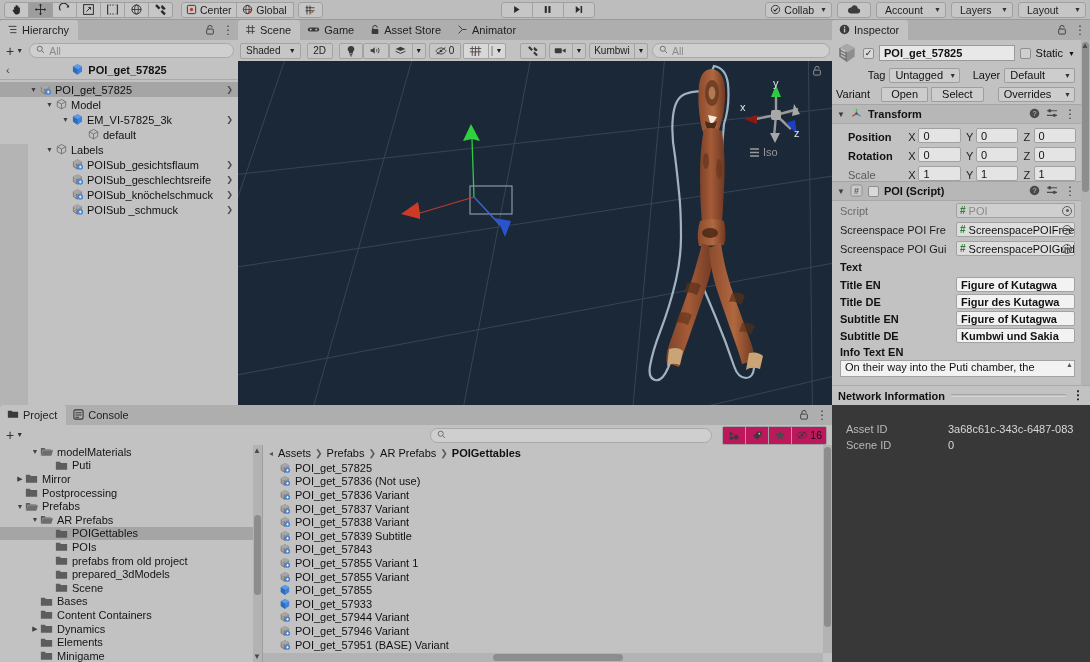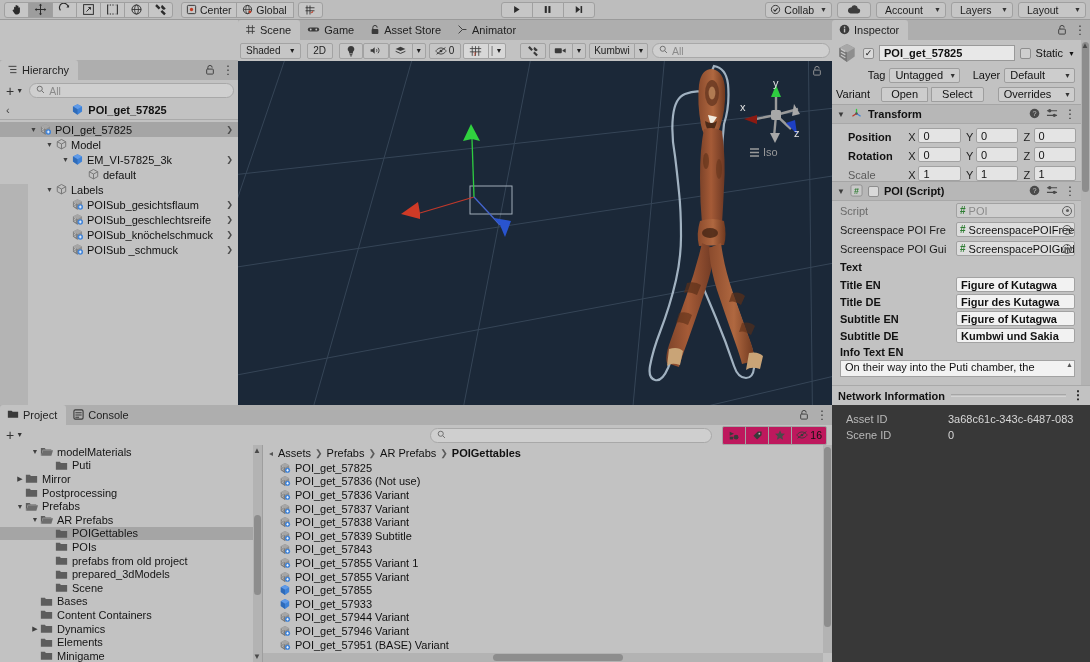--- a/index.html
+++ b/index.html
@@ -31,21 +31,21 @@
           margin-right:-1px; display:flex; align-items:center; justify-content:center; gap:3px;
           font-size:10.5px; color:#1d1d1d; cursor:default; }
   .tbtn:first-child { border-top-left-radius:3px; border-bottom-left-radius:3px; }
   .tbtn:last-child { border-top-right-radius:3px; border-bottom-right-radius:3px; margin-right:0; }
   .tbtn.sel { background:#9d9d9d; }
   .tbtn.lone { border-radius:3px; margin-right:0; }
   .tbtn .caret { font-size:7px; margin-left:3px; color:#333; }
   .tbtn svg { display:block; }
 
   
-  #hier { left:0; top:20px; width:238px; height:385px; background:#c2c2c2;margin-top:40px; }
+  #hier { left:0; top:20px; width:238px; height:385px; background:#c2c2c2; }
   #hier .hdr { height:21px; background:#c2c2c2; display:flex; align-items:center; padding:0 4px; gap:4px; }
   .plusbtn { display:flex; align-items:center; gap:2px; font-size:14px; line-height:12px; color:#333; padding:0 2px; }
   .srch { flex:1; height:15px; background:#cfcfcf; border:1px solid #a8a8a8; border-radius:8px;
           display:flex; align-items:center; padding:0 6px; gap:4px; color:#8a8a8a; font-size:10.5px; }
   .srch .mag { font-size:9px; color:#6d6d6d; }
   .bread { height:19px; background:#c2c2c2; display:flex; align-items:center; justify-content:center;
            position:relative; font-weight:bold; font-size:11px; border-bottom:1px solid #a9a9a9; }
   .bread .back { position:absolute; left:6px; font-size:11px; color:#444; font-weight:normal; }
   .treewrap { position:absolute; top:62px; bottom:0; left:0; right:0; background:#c2c2c2; overflow:hidden; }
   .trow { height:15px; display:flex; align-items:center; font-size:11px; color:#111; padding-right:4px; position:relative; }
@@ -982,21 +982,21 @@
   </div>
 
   <div id="netpanel">
     <div class="nethdr">
       <span>Network Information</span>
       <span class="line"></span>
       <span class="kebab">⋮</span>
     </div>
   </div>
   <div id="netbody">
-    <div id="net-rows" style="padding-top:6px">
+    <div id="net-rows" style="padding-top:16px">
         <div class="nrow">
           <span class="nk">Asset ID</span>
           <span class="nv">3a68c61c-343c-6487-083</span>
         </div>
         <div class="nrow">
           <span class="nk">Scene ID</span>
           <span class="nv">0</span>
         </div>
       </div>
   </div>

